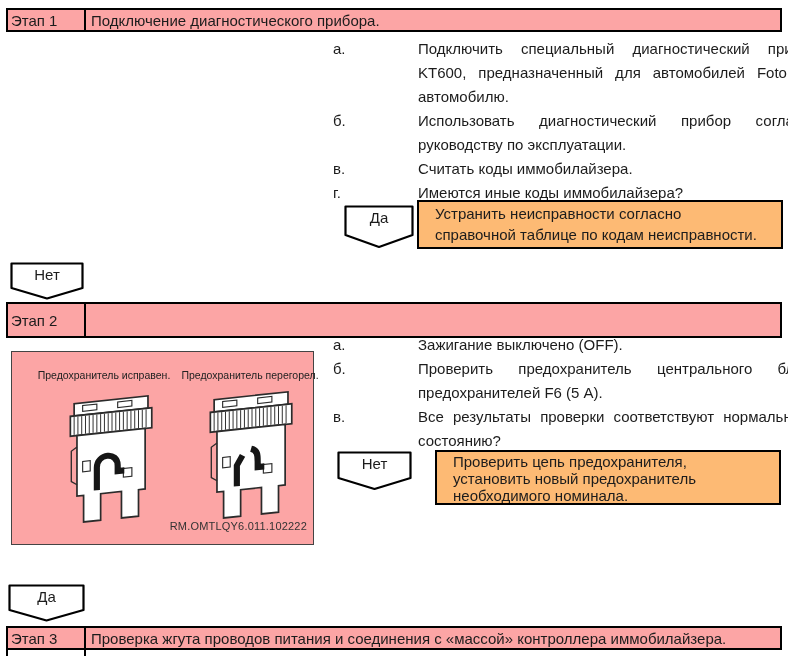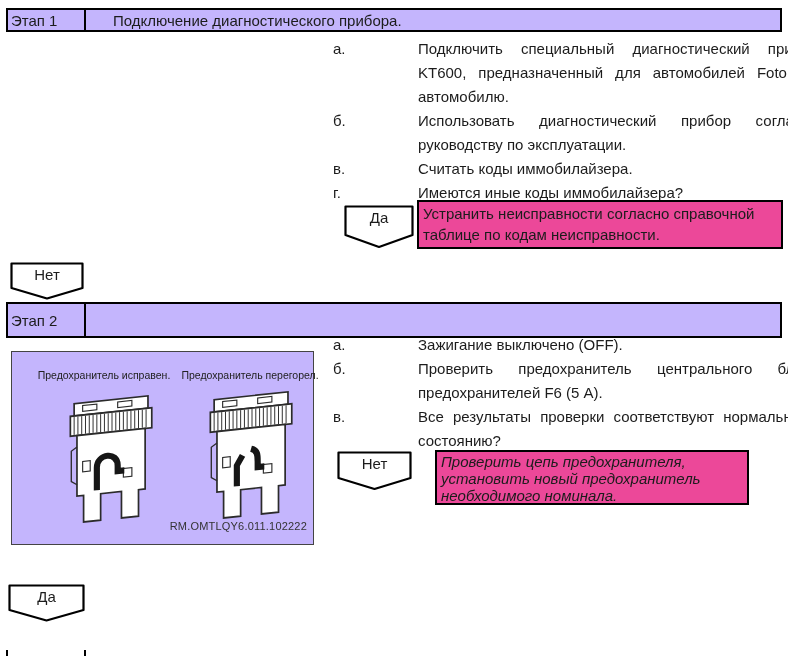--- a/index.html
+++ b/index.html
@@ -9,24 +9,23 @@
     background:#ffffff;
     font-family:"Liberation Sans", sans-serif;
     color:#1c1c1c;
     overflow:hidden;
   }
   
   .step-row{
     position:absolute;
     display:flex;
     border:2px solid #000;
-    background:#c4b5fd;
+    background:#fca5a5;
     box-sizing:border-box;
     font-size:15px;
-    gap:22px;
   }
   .step-row .cell-label{
     width:78px;flex:0 0 78px;
     border-right:2px solid #000;
     display:flex;align-items:center;
     padding:0 0 0 3px;box-sizing:border-box;
   }
   .step-row .cell-title{
     flex:1;display:flex;align-items:center;
     padding:0 0 0 5px;box-sizing:border-box;
@@ -42,31 +41,31 @@
   .banner svg{position:absolute;left:0;top:0;}
   .banner .banner-label{
     position:absolute;left:0;top:4px;width:100%;
     text-align:center;font-size:15px;color:#1c1c1c;
   }
   
   .action-box{
     position:absolute;
     border:2px solid #000;
     box-sizing:border-box;
-    background:#ec4899;
+    background:#fdba74;
     font-size:15px;
-    padding:1px 4px;
+    padding:1px 16px;
     overflow:hidden;
   }
   .action-box.two-line{line-height:21px;}
   .action-box.three-line{line-height:17px;}
   
   .figure{
     position:absolute;left:11px;top:351px;width:303px;height:194px;
-    border:1px solid #444;box-sizing:border-box;background:#c4b5fd;
+    border:1px solid #444;box-sizing:border-box;background:#fca5a5;
   }
   .fig-caption{
     position:absolute;top:17px;
     font-size:10.5px;color:#222;text-align:center;white-space:nowrap;
   }
   .fig-caption.good{left:22px;width:140px;}
   .fig-caption.blown{left:168px;width:140px;}
   .fuse-svg{position:absolute;}
   .fuse-svg.good{left:40px;top:40px;}
   .fuse-svg.blown{left:180px;top:36px;}
@@ -179,26 +178,30 @@
     </div>
   </div>
 
   <div class="banner" style="left:337px;top:451px;width:75px;height:40px;">
     <svg width="75" height="40" viewBox="0 0 75 40">
       <polygon points="1.5,1.5 73.5,1.5 73.5,27 37.5,38 1.5,27" fill="#ffffff" stroke="#000000" stroke-width="2.2" stroke-linejoin="round"></polygon>
     </svg>
     <span class="banner-label">Нет</span>
   </div>
 
-  <div class="action-box three-line" style="left:435px;top:450px;width:314px;height:55px;font-style:italic;">Проверить цепь предохранителя, установить новый предохранитель необходимого номинала.</div>
+  <div class="action-box three-line" style="left:435px;top:450px;width:346px;height:55px;">Проверить цепь предохранителя, установить новый предохранитель необходимого номинала.</div>
 
   <div class="banner" style="left:8px;top:584px;width:77px;height:38px;">
     <svg width="77" height="38" viewBox="0 0 77 38">
       <polygon points="1.5,1.5 75.5,1.5 75.5,26 38.5,36.5 1.5,26" fill="#ffffff" stroke="#000000" stroke-width="2.2" stroke-linejoin="round"></polygon>
     </svg>
     <span class="banner-label">Да</span>
   </div>
 
+  <div class="step-row" style="left:6px;top:626px;width:776px;height:24px;">
+    <div class="cell-label">Этап 3</div>
+    <div class="cell-title">Проверка жгута проводов питания и соединения с «массой» контроллера иммобилайзера.</div>
+  </div>
 
   <div class="stub" style="left:6px;top:650px;"></div>
   <div class="stub" style="left:84px;top:650px;"></div>
 
 </div>
 
 </body></html>

